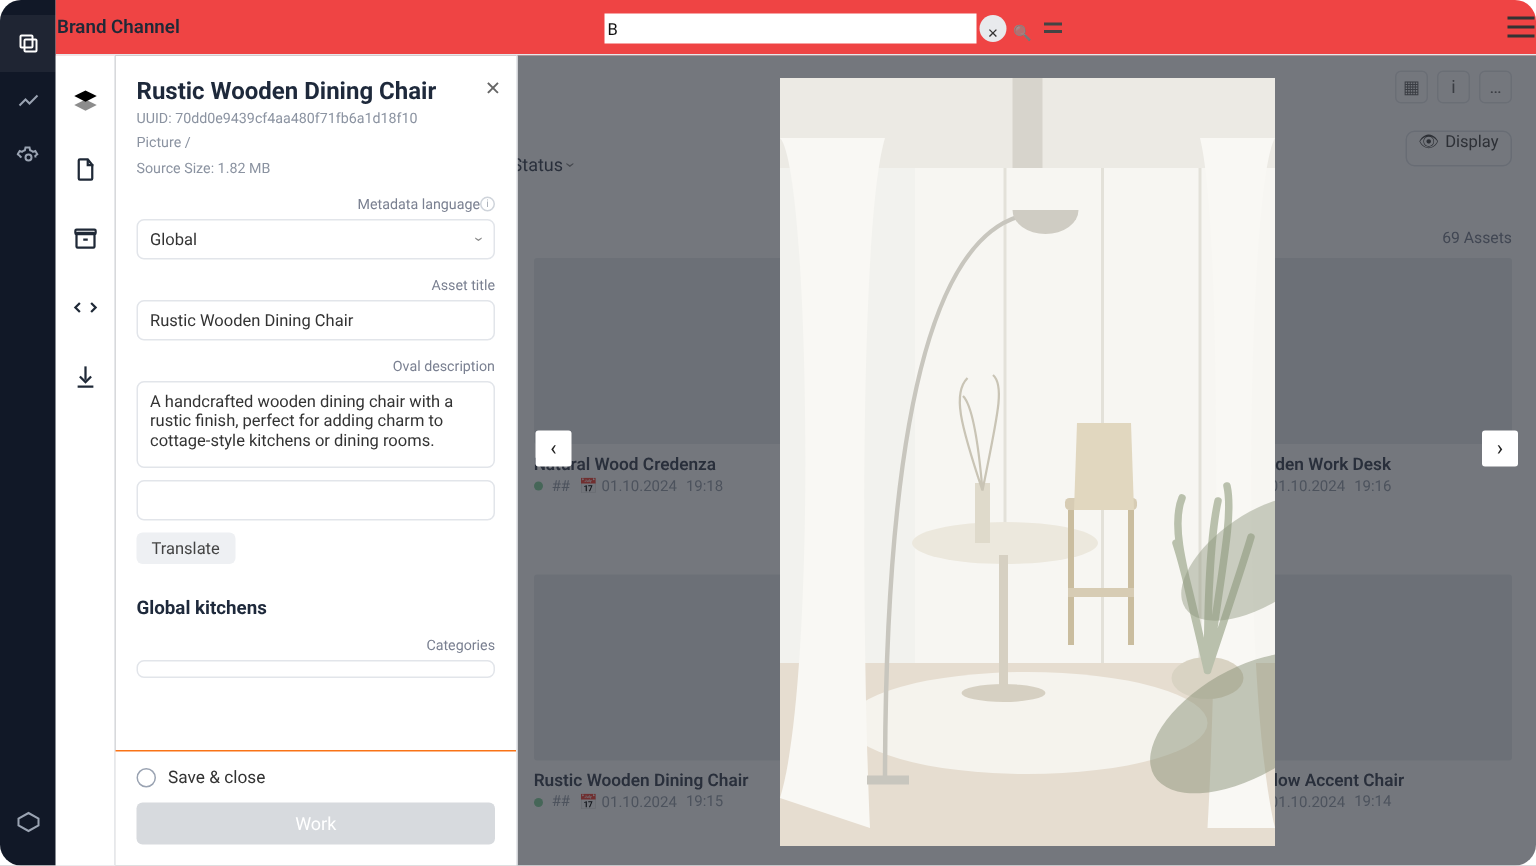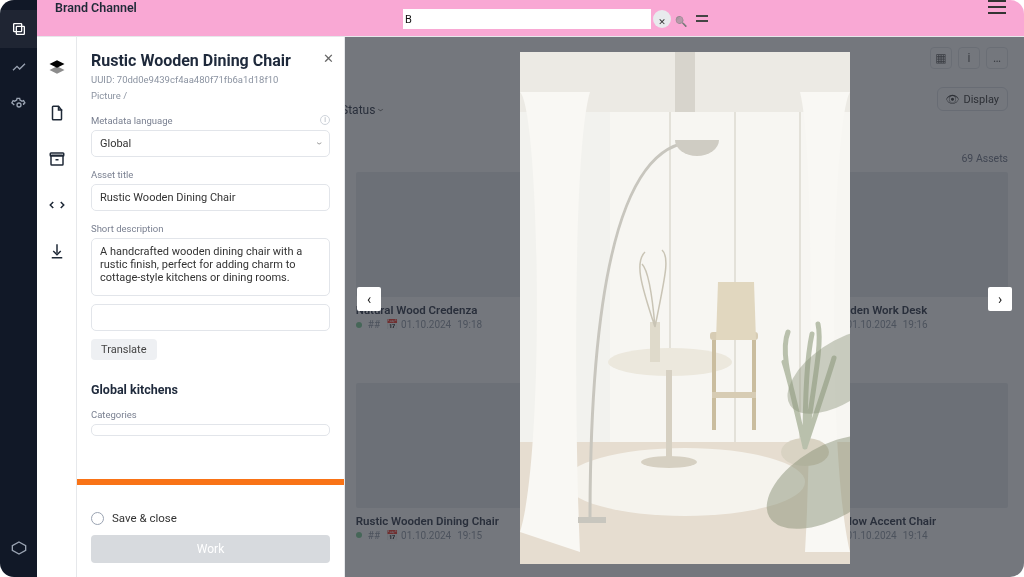--- a/index.html
+++ b/index.html
@@ -1,20 +1,20 @@
 <!DOCTYPE html>
 <html><head>
 <meta charset="utf-8">
 <style>
   * { box-sizing: border-box; margin: 0; padding: 0; font-family: -apple-system, BlinkMacSystemFont, "Segoe UI", Roboto, Helvetica, Arial, sans-serif; }
   html, body { width: 1024px; height: 577px; overflow: hidden; background: #fff; }
   .app { display: flex; width: 100%; height: 100%; border-radius: 14px; overflow: hidden; position: relative; }
 
   
-  .topbar { position: absolute; left: 37px; top: 0; right: 0; height: 37px; background: #f9a8d4; border-bottom: 1px solid #e6e8eb; display: flex; align-items: flex-start; padding: 0 18px; z-index: 5; }
+  .topbar { position: absolute; left: 37px; top: 0; right: 0; height: 37px; background: #ef4444; border-bottom: 1px solid #e6e8eb; display: flex; align-items: center; padding: 0 1px; z-index: 5; }
   .brand { font-size: 12.5px; font-weight: 600; color: #1f2937; }
   .search-wrap { position: absolute; left: 366px; top: 9px; display: flex; align-items: center; height: 20px; }
   .search-input { width: 248px; height: 20px; border: none; font-size: 11px; color: #111; padding: 2px 2px; outline: none; }
   .search-circle { width: 18px; height: 18px; border-radius: 50%; background: #e8eaed; display: flex; align-items: center; justify-content: center; margin-left: 2px; cursor: pointer; }
   .search-circle.lite { background: transparent; }
   .ico-x::before { content: "✕"; font-size: 9px; color: #333; }
   .ico-search::before { content: "🔍"; font-size: 10px; filter: grayscale(1) contrast(0.2); }
   .ico-sliders { width: 12px; height: 12px; position: relative; }
   .ico-sliders::before, .ico-sliders::after { content: ""; position: absolute; left: 0; right: 0; height: 2px; background: #444; }
   .ico-sliders::before { top: 2px; }
@@ -40,51 +40,51 @@
   .main-inner { position: absolute; left: 40px; top: 0; right: 0; bottom: 0; padding: 12px 16px; overflow: hidden; }
   .crumb { font-size: 11px; color: #555; margin-bottom: 10px; }
   .title-row { display: flex; align-items: center; margin-bottom: 10px; }
   .page-title { font-size: 18px; font-weight: 700; color: #111827; }
   .filters { display: flex; gap: 18px; margin-bottom: 12px; font-size: 12px; color: #3b4252; }
   .filters .f { display: flex; align-items: center; gap: 4px; cursor: pointer; }
   .filters .f .chev::after { content: "›"; display: inline-block; transform: rotate(90deg); font-size: 12px; color: #888; }
   .top-right-ctrls { position: absolute; right: 16px; top: 10px; display: flex; gap: 6px; align-items: center; }
   .sqbtn { width: 22px; height: 22px; border: 1px solid #e5e7eb; border-radius: 4px; display: flex; align-items: center; justify-content: center; font-size: 12px; color: #666; }
   .dots::after { content: "…"; }
-  .display-pill { position: absolute; right: 16px; top: 50px; height: 24px; border: 1px solid #dfe3e8; border-radius: 6px; font-size: 11px; color: #444; padding: 0 8px; display: flex; align-items: center; gap: 4px; }
+  .display-pill { position: absolute; right: 16px; top: 50px; height: 24px; border: 1px solid #dfe3e8; border-radius: 6px; font-size: 11px; color: #444; padding: 0 8px; display: flex; gap: 4px; }
   .display-pill::before { content: "👁"; font-size: 11px; filter: grayscale(1); }
   .meta-row { position: absolute; left: 56px; right: 16px; top: 115px; display: flex; justify-content: space-between; font-size: 10.5px; color: #7a8091; }
   .grid { position: absolute; left: 56px; right: 16px; top: 135px; bottom: 0; display: grid; grid-template-columns: repeat(4, 1fr); gap: 16px; overflow: hidden; }
   .card { height: 158px; display: flex; flex-direction: column; }
   .thumb { flex: 1; background: #e9edf0; border-radius: 2px; }
   .card .ctitle { font-size: 11.5px; font-weight: 600; color: #3b4252; margin-top: 6px; white-space: nowrap; overflow: hidden; text-overflow: ellipsis; }
   .card .cmeta { font-size: 10px; color: #98a0ac; margin-top: 2px; display: flex; gap: 6px; align-items: center; }
   .dot { width: 6px; height: 6px; border-radius: 50%; background: #5b7cff; display: inline-block; }
   .dotg { background: #86d39f; }
 
   
   .scrim { position: absolute; left: 77px; top: 37px; right: 0; bottom: 0; background: rgba(30,35,45,0.62); z-index: 10; }
 
   
   .panel { position: absolute; left: 77px; top: 37px; width: 268px; bottom: 0; background: #fff; z-index: 20; display: flex; flex-direction: column; border-right: 1px solid #e6e8eb; }
   .panel-body { flex: 1; overflow: hidden; padding: 14px 14px 0 14px; }
   .panel h1 { font-size: 16px; font-weight: 700; color: #1e293b; }
   .panel .sub { font-size: 9.5px; color: #8b93a1; margin-top: 3px; line-height: 1.4; }
   .close-x { position: absolute; right: 10px; top: 14px; font-size: 13px; color: #666; cursor: pointer; }
   .sec-title { font-size: 12.5px; font-weight: 700; color: #1e293b; margin-top: 18px; }
-  .label { font-size: 9.5px; color: #7a8091; margin-top: 12px; display: flex; justify-content: space-between; align-items: center; }
+  .label { font-size: 9.5px; color: #7a8091; margin-top: 12px; display: flex; justify-content: flex-end; align-items: center; }
   .label .info-i { width: 10px; height: 10px; border: 1px solid #cfd4db; border-radius: 50%; font-size: 7px; color: #aab0ba; display: flex; align-items: center; justify-content: center; }
   .field { margin-top: 4px; width: 100%; border: 1px solid #e2e5ea; border-radius: 5px; background: #fff; font-size: 11px; color: #333; padding: 6px 8px; }
   .select { display: flex; align-items: center; justify-content: space-between; cursor: pointer; }
   .select .chev::after { content: "›"; display: inline-block; transform: rotate(90deg); color: #888; }
   textarea.field { resize: none; height: 58px; font-family: inherit; }
   .btn-chip { display: inline-block; margin-top: 8px; background: #eef0f3; color: #444; border: none; border-radius: 4px; padding: 4px 10px; font-size: 11px; cursor: pointer; }
   .tags { margin-top: 4px; border: 1px solid #e2e5ea; border-radius: 5px; padding: 5px; display: flex; gap: 6px; }
 
-  .panel-footer { border-top: 6px solid #f97316; padding: 26px 14px 14px; background: #fff; }
+  .panel-footer { border-top: 1px solid #f97316; padding: 10px 14px 14px; background: #fff; }
   .save-close-row { display: flex; align-items: center; gap: 8px; margin-bottom: 10px; }
   .radio-o { width: 13px; height: 13px; border: 1.5px solid #9aa3b2; border-radius: 50%; }
   .btns { display: flex; gap: 10px; }
   .btn { flex: 1; height: 28px; border: none; border-radius: 4px; font-size: 12px; cursor: pointer; }
   .btn-primary { background: #d7dade; color: #fff; }
   .btn-secondary { background: #efeff1; color: #444; }
 
   
   .lightbox { position: absolute; left: 520px; top: 52px; width: 330px; height: 512px; background: #e8e9e6; z-index: 30; overflow: hidden; }
   .lb-nav { position: absolute; top: 50%; transform: translateY(-50%); width: 24px; height: 24px; background: #fff; color: #222; display: flex; align-items: center; justify-content: center; z-index: 31; cursor: pointer; font-size: 14px; border-radius: 2px; }
@@ -302,35 +302,36 @@
   </div>
 
   <div class="scrim"></div>
 
   <div class="panel">
     <div class="close-x">✕</div>
     <div class="panel-body">
       <h1>Rustic Wooden Dining Chair</h1>
       <div class="sub">UUID: 70dd0e9439cf4aa480f71fb6a1d18f10</div>
       <div class="sub">Picture /</div>
+      <div class="sub">Source Size: 1.82 MB</div>
 
 
       <div class="label">
           <span>Metadata language</span>
           <span class="info-i">i</span>
         </div>
       <div class="field select">
           <span>Global</span>
           <span class="chev"></span>
         </div>
 
       <div class="label">Asset title</div>
       <input class="field" value="Rustic Wooden Dining Chair" style="">
 
-      <div class="label">Short description</div>
+      <div class="label">Oval description</div>
       <textarea class="field" id="shortdesc" style="">A handcrafted wooden dining chair with a rustic finish, perfect for adding charm to cottage-style kitchens or dining rooms.</textarea>
 
       <input class="field" value="" style="">
 
       <button class="btn-chip">Translate</button>
 
       <div class="sec-title" style="margin-top:22px">Global kitchens</div>
 
       <div class="label">Categories</div>
       <div class="tags" id="tags"></div>

